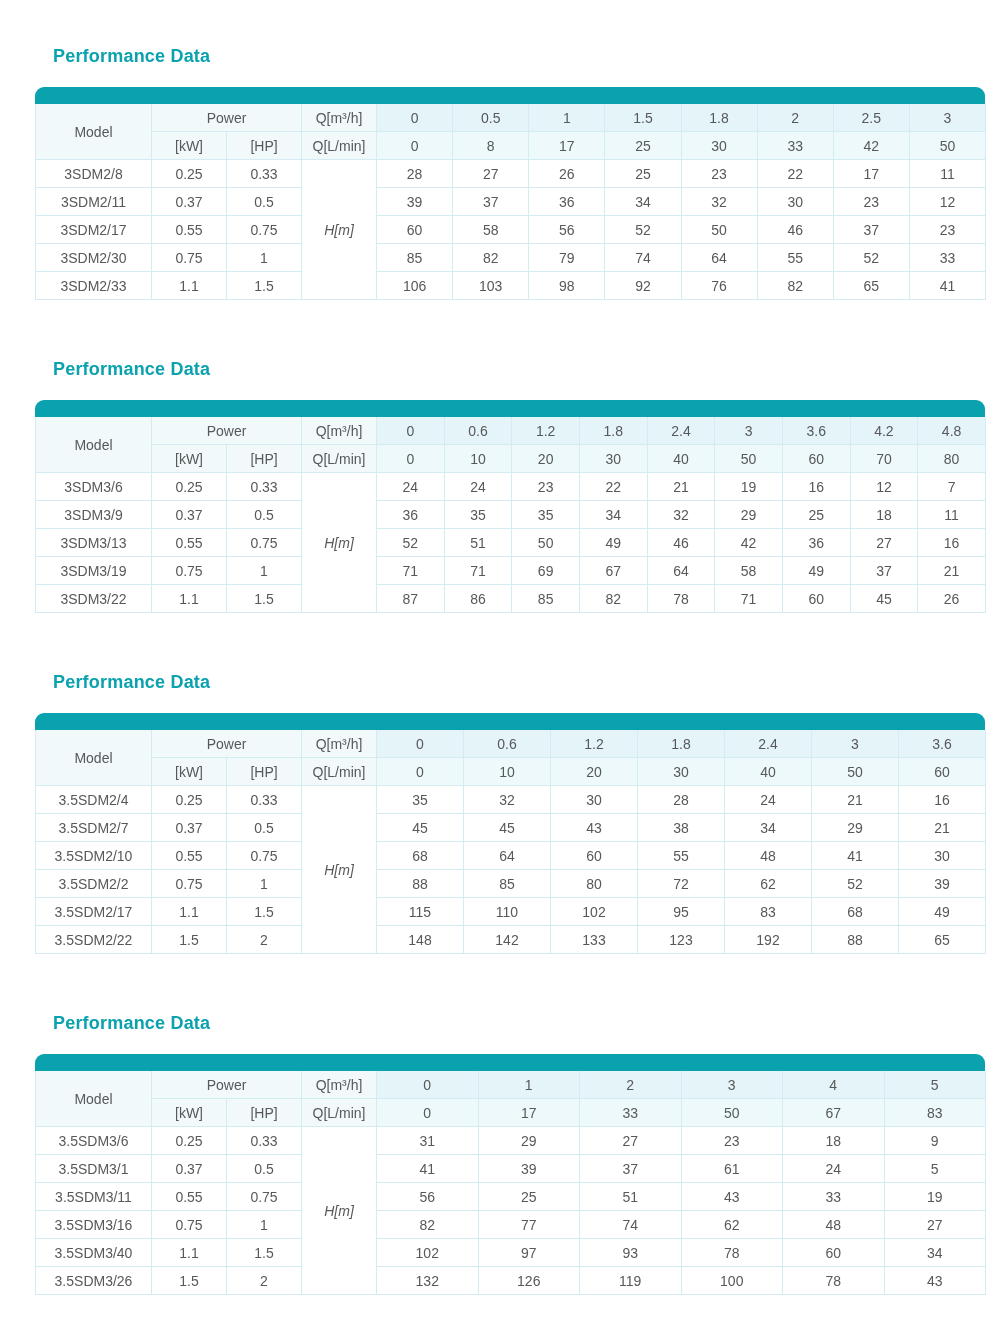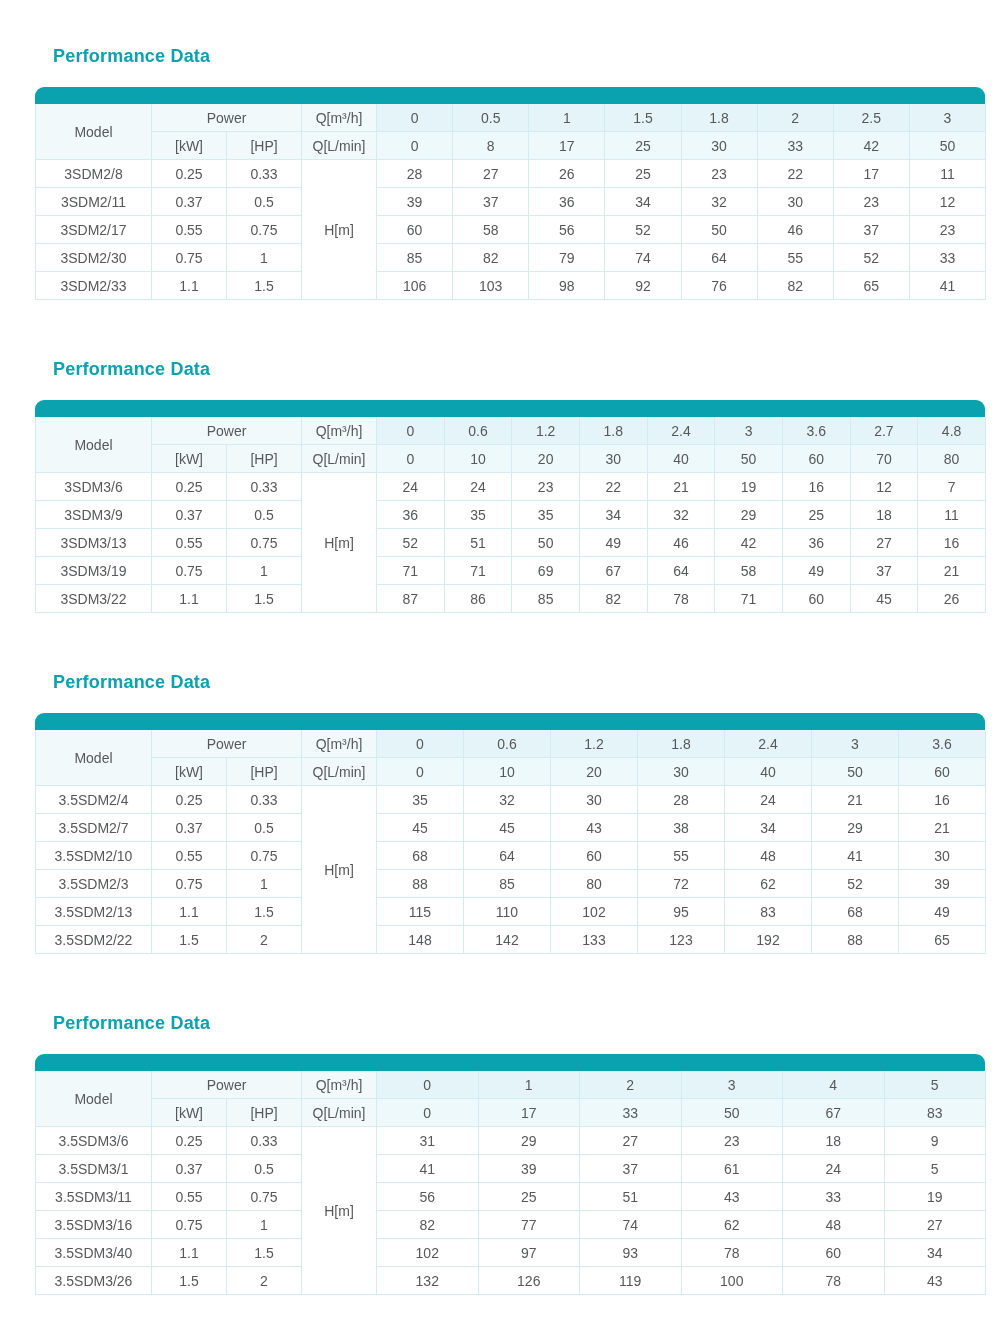--- a/index.html
+++ b/index.html
@@ -24,21 +24,21 @@
     border:1px solid #d2ecf2;
     font-weight:normal;text-align:center;vertical-align:middle;
     padding:0;overflow:hidden;white-space:nowrap;
   }
   .ptable thead th{height:27px;}
   .ptable tbody td{height:27px;background:#ffffff;}
   .ptable thead tr:first-child th{border-top:none;}
   .hl{background:#f1f9fb;}
   .qv1{background:#e4f4f8;}
   .qv2{background:#edf9fb;}
-  .hm{background:#ffffff;}
+  .hm{background:#ffffff;font-style:italic;}
 </style>
 </head>
 <body>
 
 <div id="sections">
     <div class="section">
       <h2 class="title">Performance Data</h2>
       <div class="twrap">
         <div class="bar"></div>
         <table class="ptable">
@@ -180,21 +180,21 @@
               <th class="hl" rowspan="2">Model</th>
               <th class="hl" colspan="2">Power</th>
               <th class="hl">Q[m³/h]</th>
               <th class="qv1">0</th>
               <th class="qv1">0.6</th>
               <th class="qv1">1.2</th>
               <th class="qv1">1.8</th>
               <th class="qv1">2.4</th>
               <th class="qv1">3</th>
               <th class="qv1">3.6</th>
-              <th class="qv1">2.7</th>
+              <th class="qv1">4.2</th>
               <th class="qv1">4.8</th>
             </tr>
             <tr>
               <th class="hl">[kW]</th>
               <th class="hl">[HP]</th>
               <th class="hl">Q[L/min]</th>
               <th class="qv2">0</th>
               <th class="qv2">10</th>
               <th class="qv2">20</th>
               <th class="qv2">30</th>
@@ -357,33 +357,33 @@
               <td>0.75</td>
               <td>68</td>
               <td>64</td>
               <td>60</td>
               <td>55</td>
               <td>48</td>
               <td>41</td>
               <td>30</td>
             </tr>
             <tr>
-              <td>3.5SDM2/3</td>
+              <td>3.5SDM2/2</td>
               <td>0.75</td>
               <td>1</td>
               <td>88</td>
               <td>85</td>
               <td>80</td>
               <td>72</td>
               <td>62</td>
               <td>52</td>
               <td>39</td>
             </tr>
             <tr>
-              <td>3.5SDM2/13</td>
+              <td>3.5SDM2/17</td>
               <td>1.1</td>
               <td>1.5</td>
               <td>115</td>
               <td>110</td>
               <td>102</td>
               <td>95</td>
               <td>83</td>
               <td>68</td>
               <td>49</td>
             </tr>

